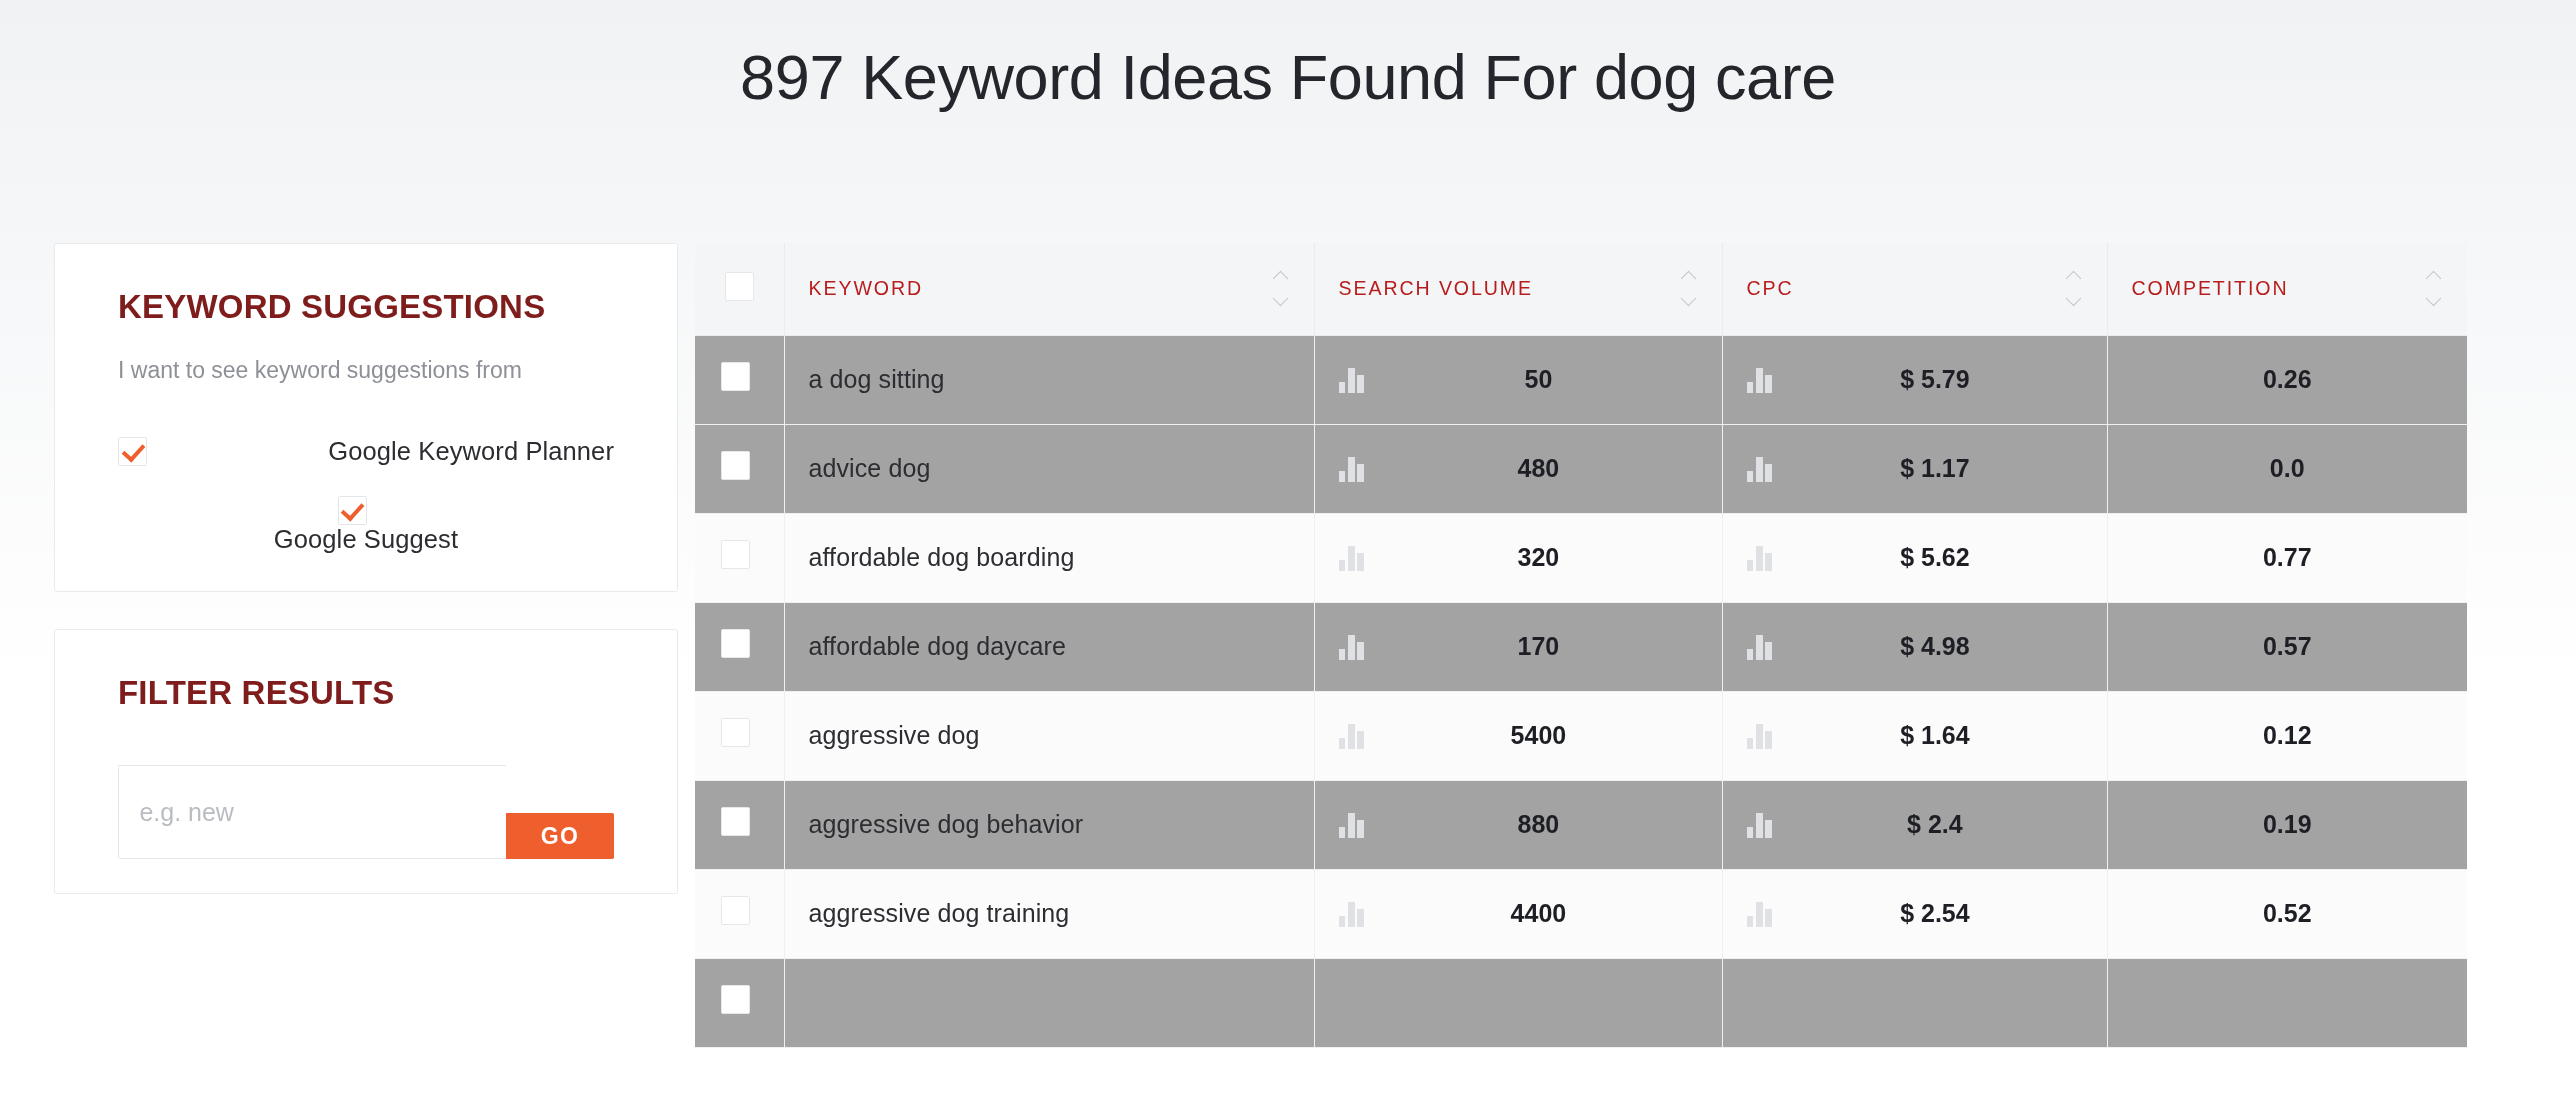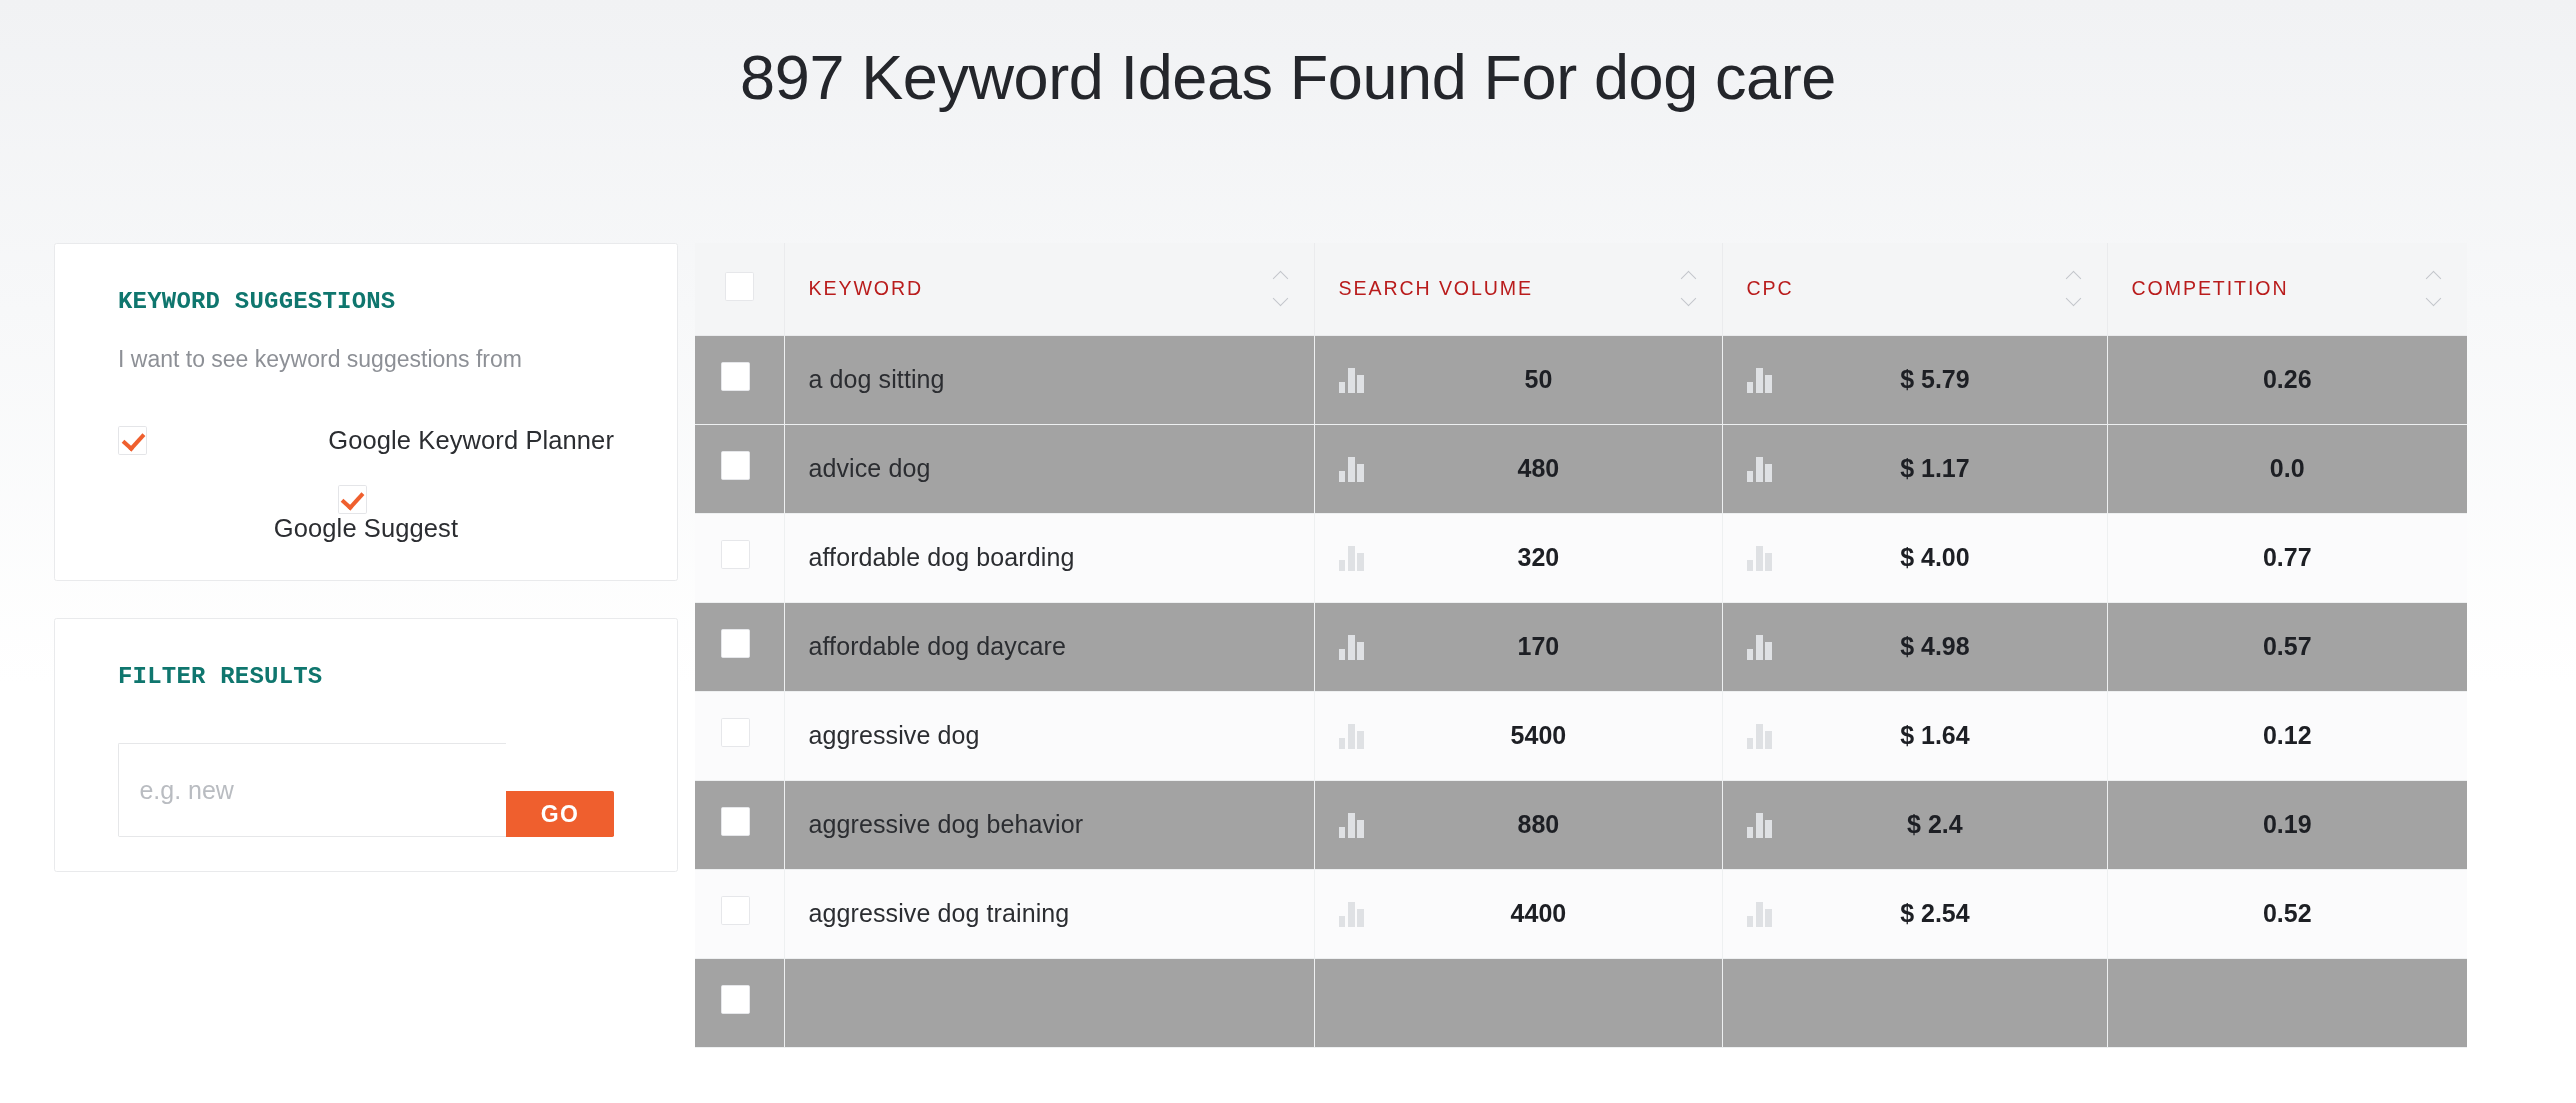--- a/index.html
+++ b/index.html
@@ -50,27 +50,26 @@
   
   .card {
     background: #ffffff;
     border: 0.9px solid #e9eaec;
     border-radius: 2.6px;
     padding: 44px 63px 34px 63px;
   }
   .card + .card { margin-top: 37px; }
 
   .card-title {
-    font-size: 24px;
+    font-size: 33px;
     font-weight: 700;
     letter-spacing: 0.2px;
-    color: #0f766e;
+    color: #7f1d1d;
     margin-bottom: 25.5px;
     text-transform: uppercase;
-    font-family: Liberation Mono, monospace;
   }
 
   .card-sub {
     font-size: 23px;
     font-weight: 300;
     color: #8d9096;
     line-height: 1.62;
     max-width: 451px;
   }
 
@@ -435,21 +434,21 @@
                 <span class="num-value">320</span>
               </span>
             </td>
             <td class="cell-num">
               <span class="num-inner">
                 <span class="bars">
                   <span class="b1"></span>
                   <span class="b2"></span>
                   <span class="b3"></span>
                 </span>
-                <span class="num-value">$ 4.00</span>
+                <span class="num-value">$ 5.62</span>
               </span>
             </td>
             <td class="cell-comp">0.77</td>
           </tr>
           <tr class="odd">
             <td class="cell-check"><span class="row-checkbox"></span></td>
             <td class="cell-keyword">affordable dog daycare</td>
             <td class="cell-num">
               <span class="num-inner">
                 <span class="bars">

